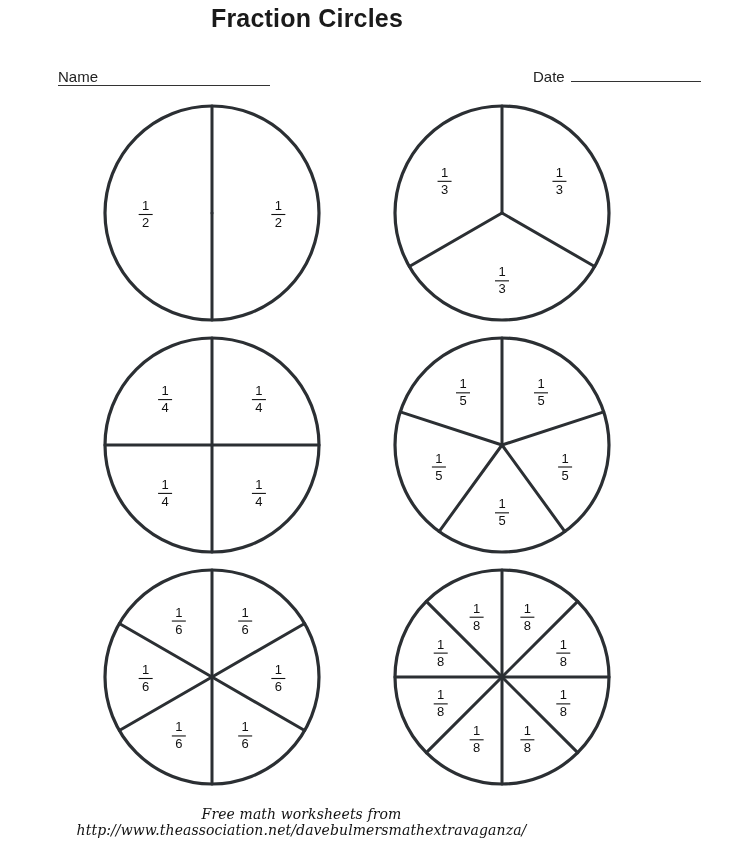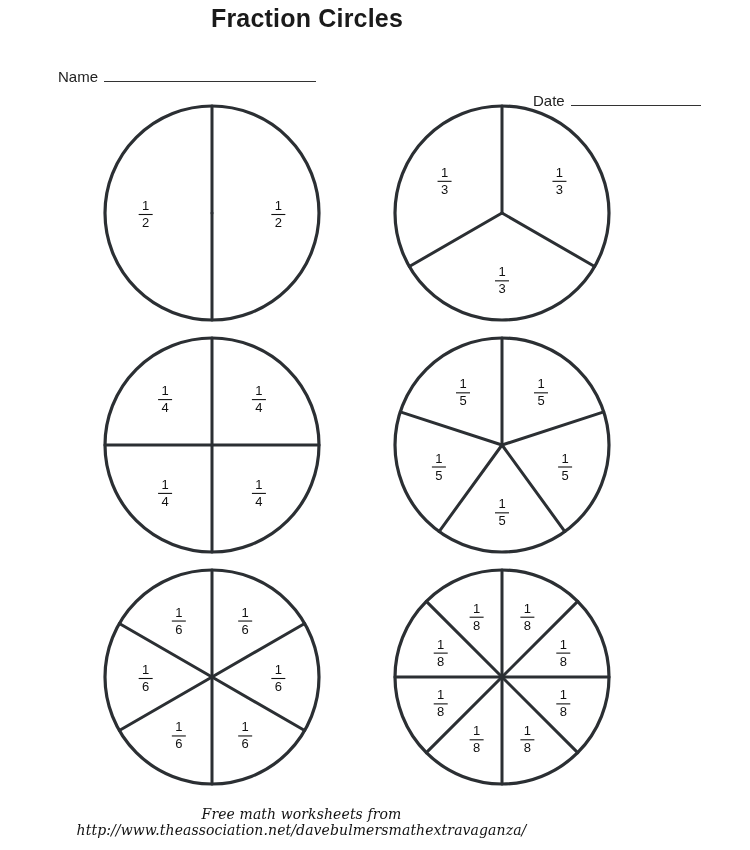--- a/index.html
+++ b/index.html
@@ -47,23 +47,23 @@
   }
   .field .lbl {
     margin-right: 6px;
     white-space: nowrap;
   }
   .field .rule {
     display: inline-block;
     border-bottom: 1.5px solid #333333;
     height: 0;
   }
-  .field-name { left: 58px; top: 4px; }
+  .field-name { left: 58px; top: 4px; flex-direction: column; }
   .field-name .rule { width: 212px; }
-  .field-date { left: 533px; top: 4px; margin-top: 24px; }
+  .field-date { left: 533px; top: 4px; }
   .field-date .rule { width: 130px; }
 
   .circles {
     position: absolute;
     top: 100px;
     left: 0;
     width: 750px;
     height: 690px;
   }
   .circle-wrap {

